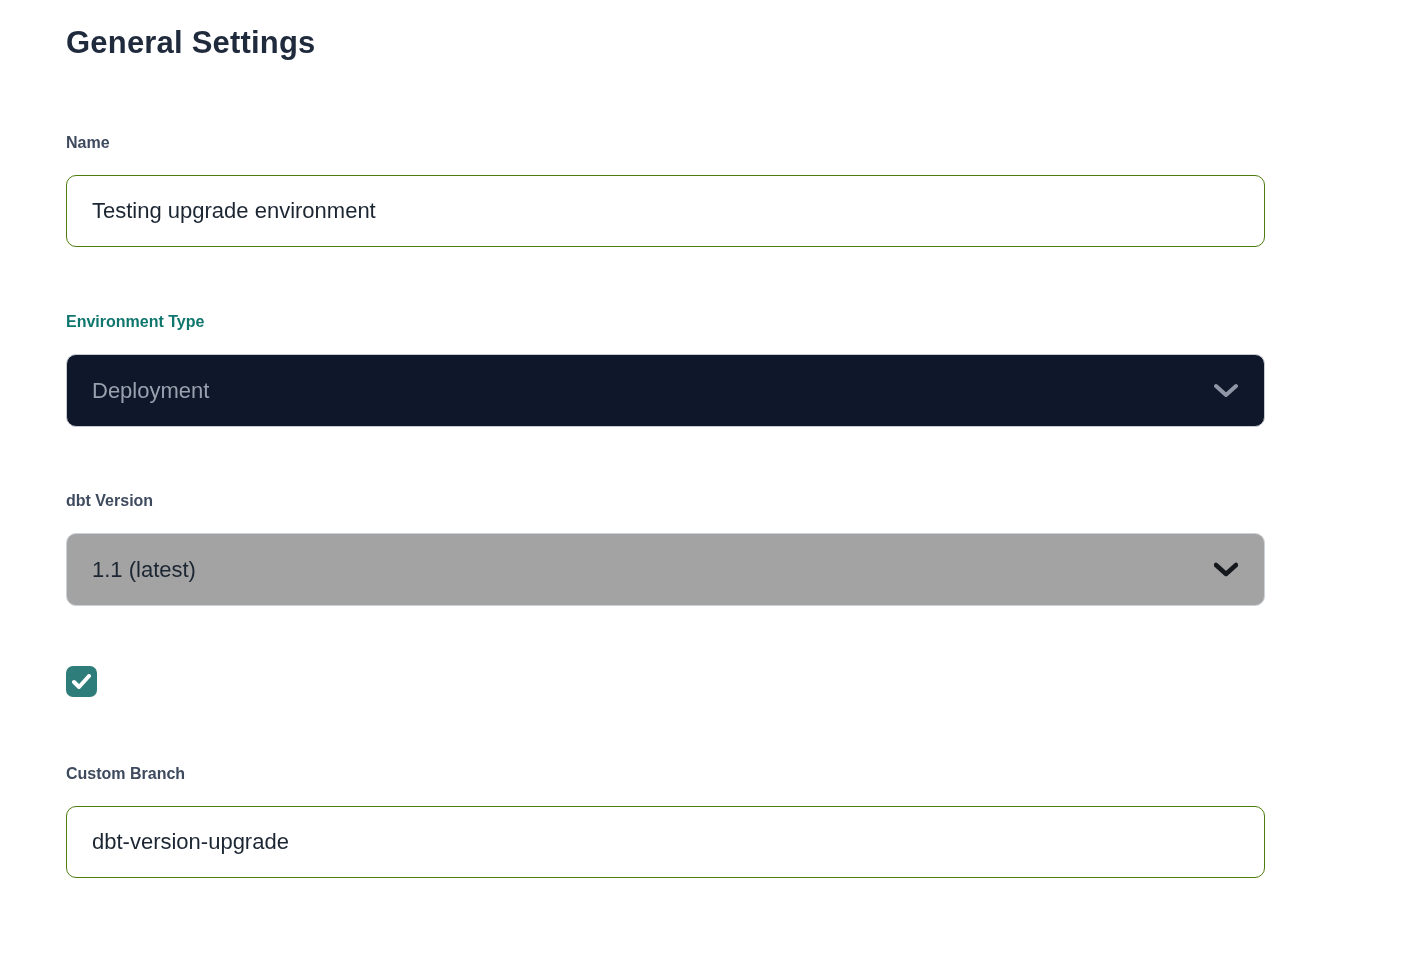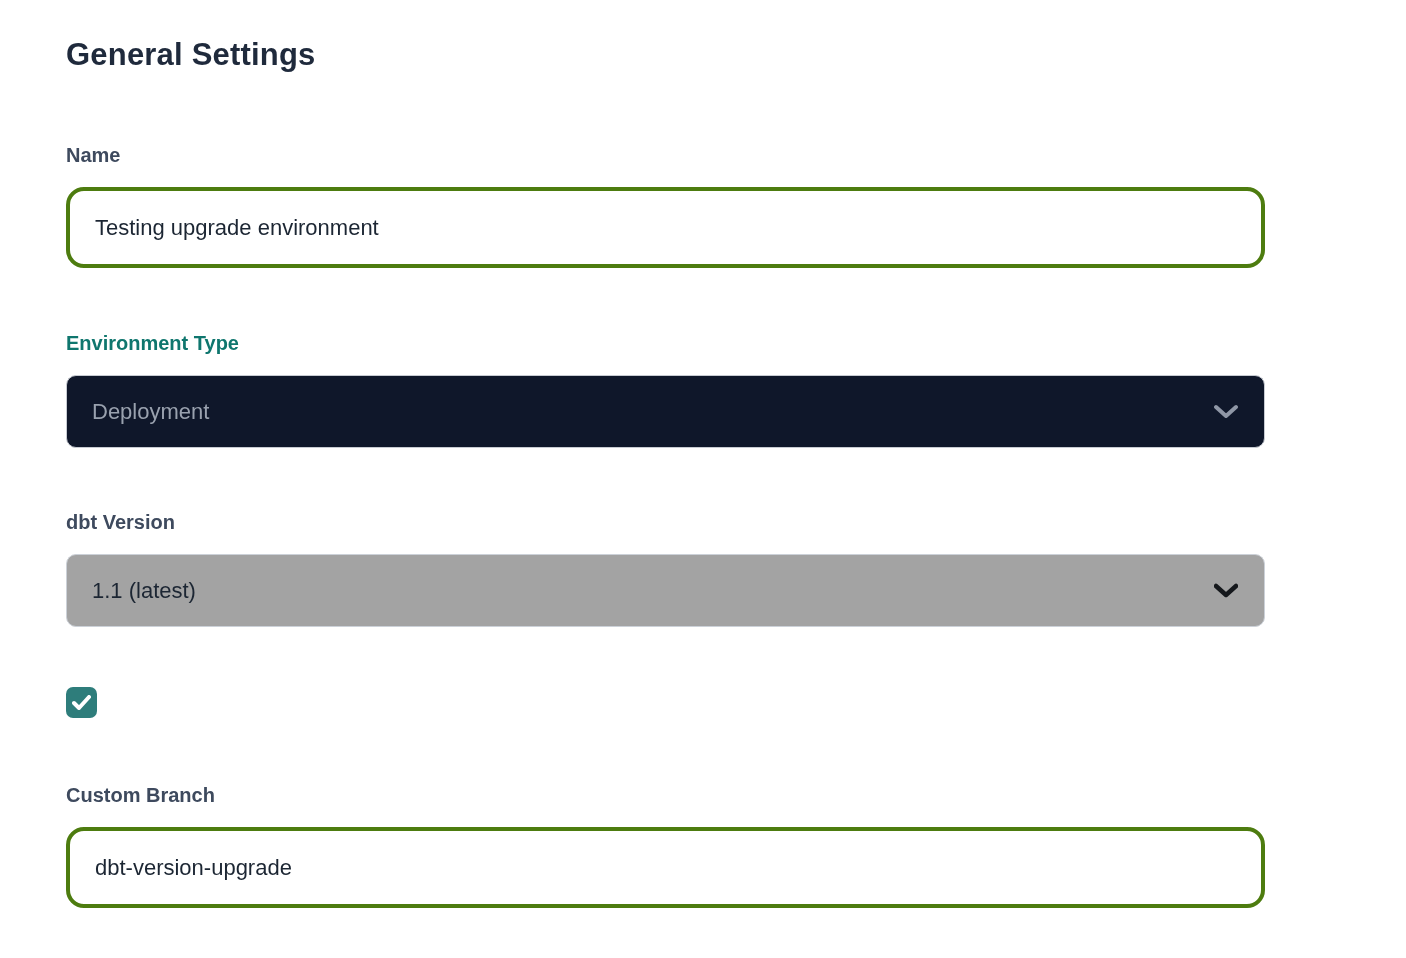--- a/index.html
+++ b/index.html
@@ -9,44 +9,44 @@
     background: #ffffff;
     font-family: "Liberation Sans", sans-serif;
     overflow: hidden;
   }
   .page {
     padding-left: 66px;
     padding-right: 141px;
     width: 1406px;
   }
   h1.page-title {
-    margin-top: 36px;
+    margin-top: 24px;
     font-size: 31px;
     line-height: 38px;
     font-weight: 700;
     color: #1f2a3c;
     letter-spacing: 0.2px;
   }
   .field-label {
     display: block;
-    font-size: 20px;
+    font-size: 16px;
     line-height: 26px;
     font-weight: 700;
     color: #3e4a5e;
   }
   .field-label.muted {
     color: #0f766e;
   }
   .text-input {
     display: block;
     width: 100%;
-    height: 81px;
+    height: 72px;
     margin-top: 19px;
-    border: 4px solid #4d7c0f;
-    border-radius: 18px;
+    border: 1px solid #4d7c0f;
+    border-radius: 10px;
     background: #ffffff;
     font-family: "Liberation Sans", sans-serif;
     font-size: 22px;
     color: #1c2633;
     padding: 0 25px;
     outline: none;
   }
   .select-control {
     position: relative;
     display: flex;

